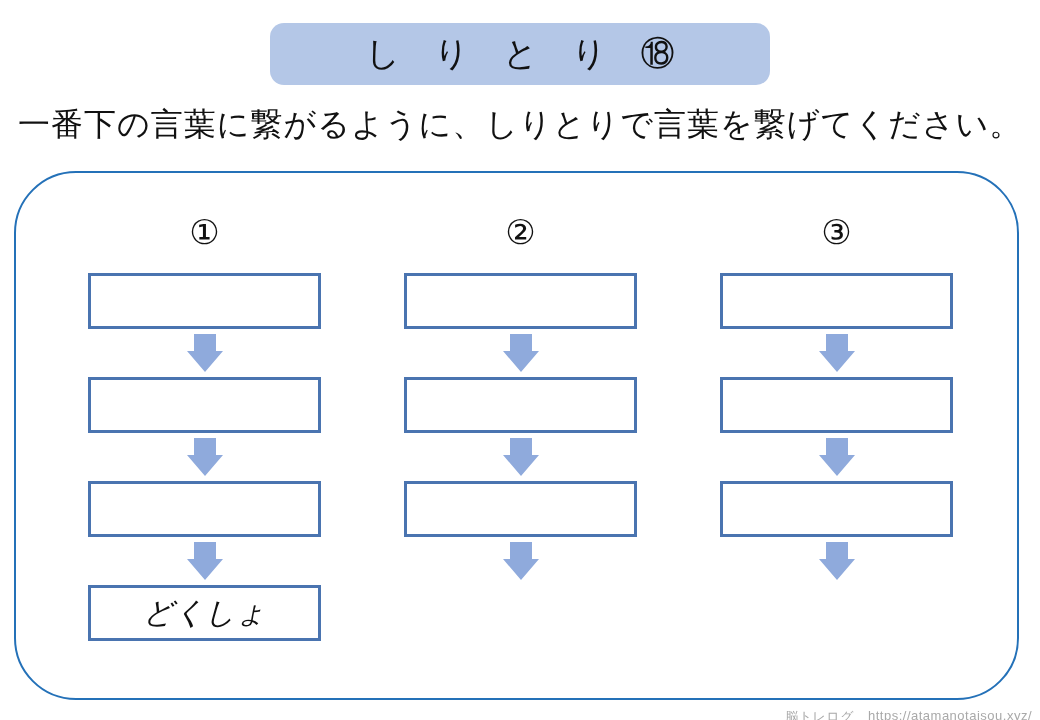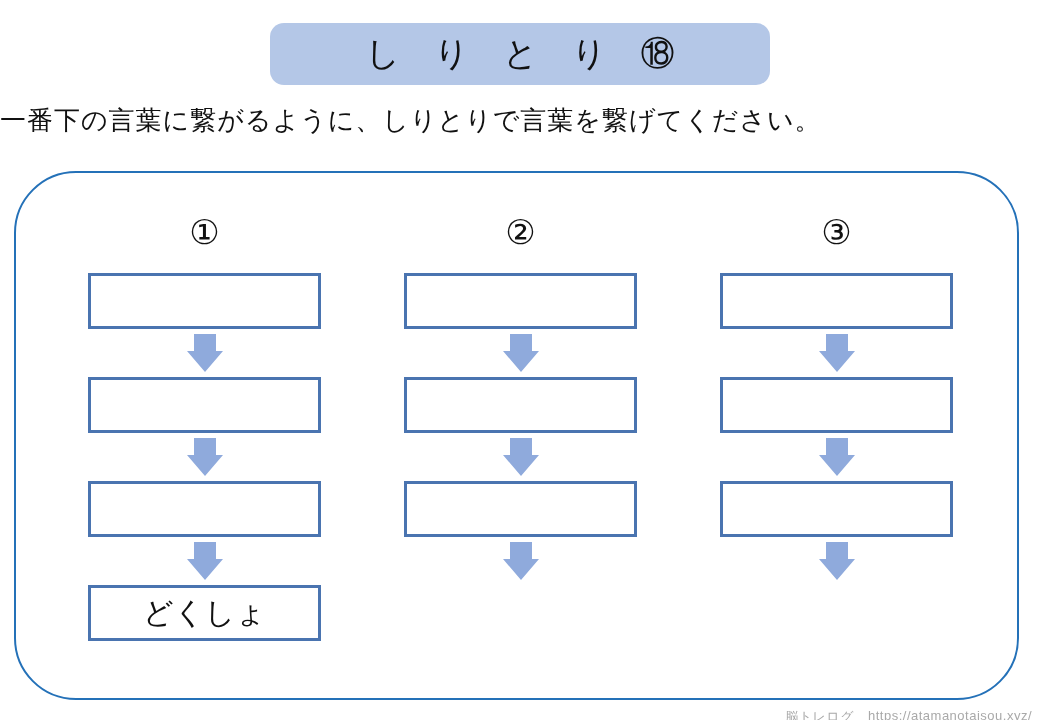--- a/index.html
+++ b/index.html
@@ -29,22 +29,22 @@
     font-size: 34px;
     color: #111111;
     white-space: pre;
   }
 
   
   .instruction {
     position: absolute;
     top: 90px; left: 0;
     width: 100%;
-    text-align: left;
-    font-size: 26px;
+    text-align: center;
+    font-size: 32px;
     color: #111111;
     letter-spacing: 1px;
   }
 
   
   .sheet {
     position: absolute;
     left: 14px; top: 158px;
     width: 1005px; height: 529px;
     border: 2px solid var(--outer_border, #2471b8);
@@ -80,20 +80,21 @@
     width: 233px;
     height: 56px;
     box-sizing: border-box;
     border: 3px solid var(--box_border, #4a74b0);
     background: #ffffff;
     display: flex;
     align-items: center;
     justify-content: center;
     font-size: 30px;
     color: #111111;
+    font-style: italic;
   }
 
   .arrow-wrap {
     height: 48px;
     display: flex;
     align-items: center;
     justify-content: center;
   }
   .arrow-wrap svg { display: block; }
 

